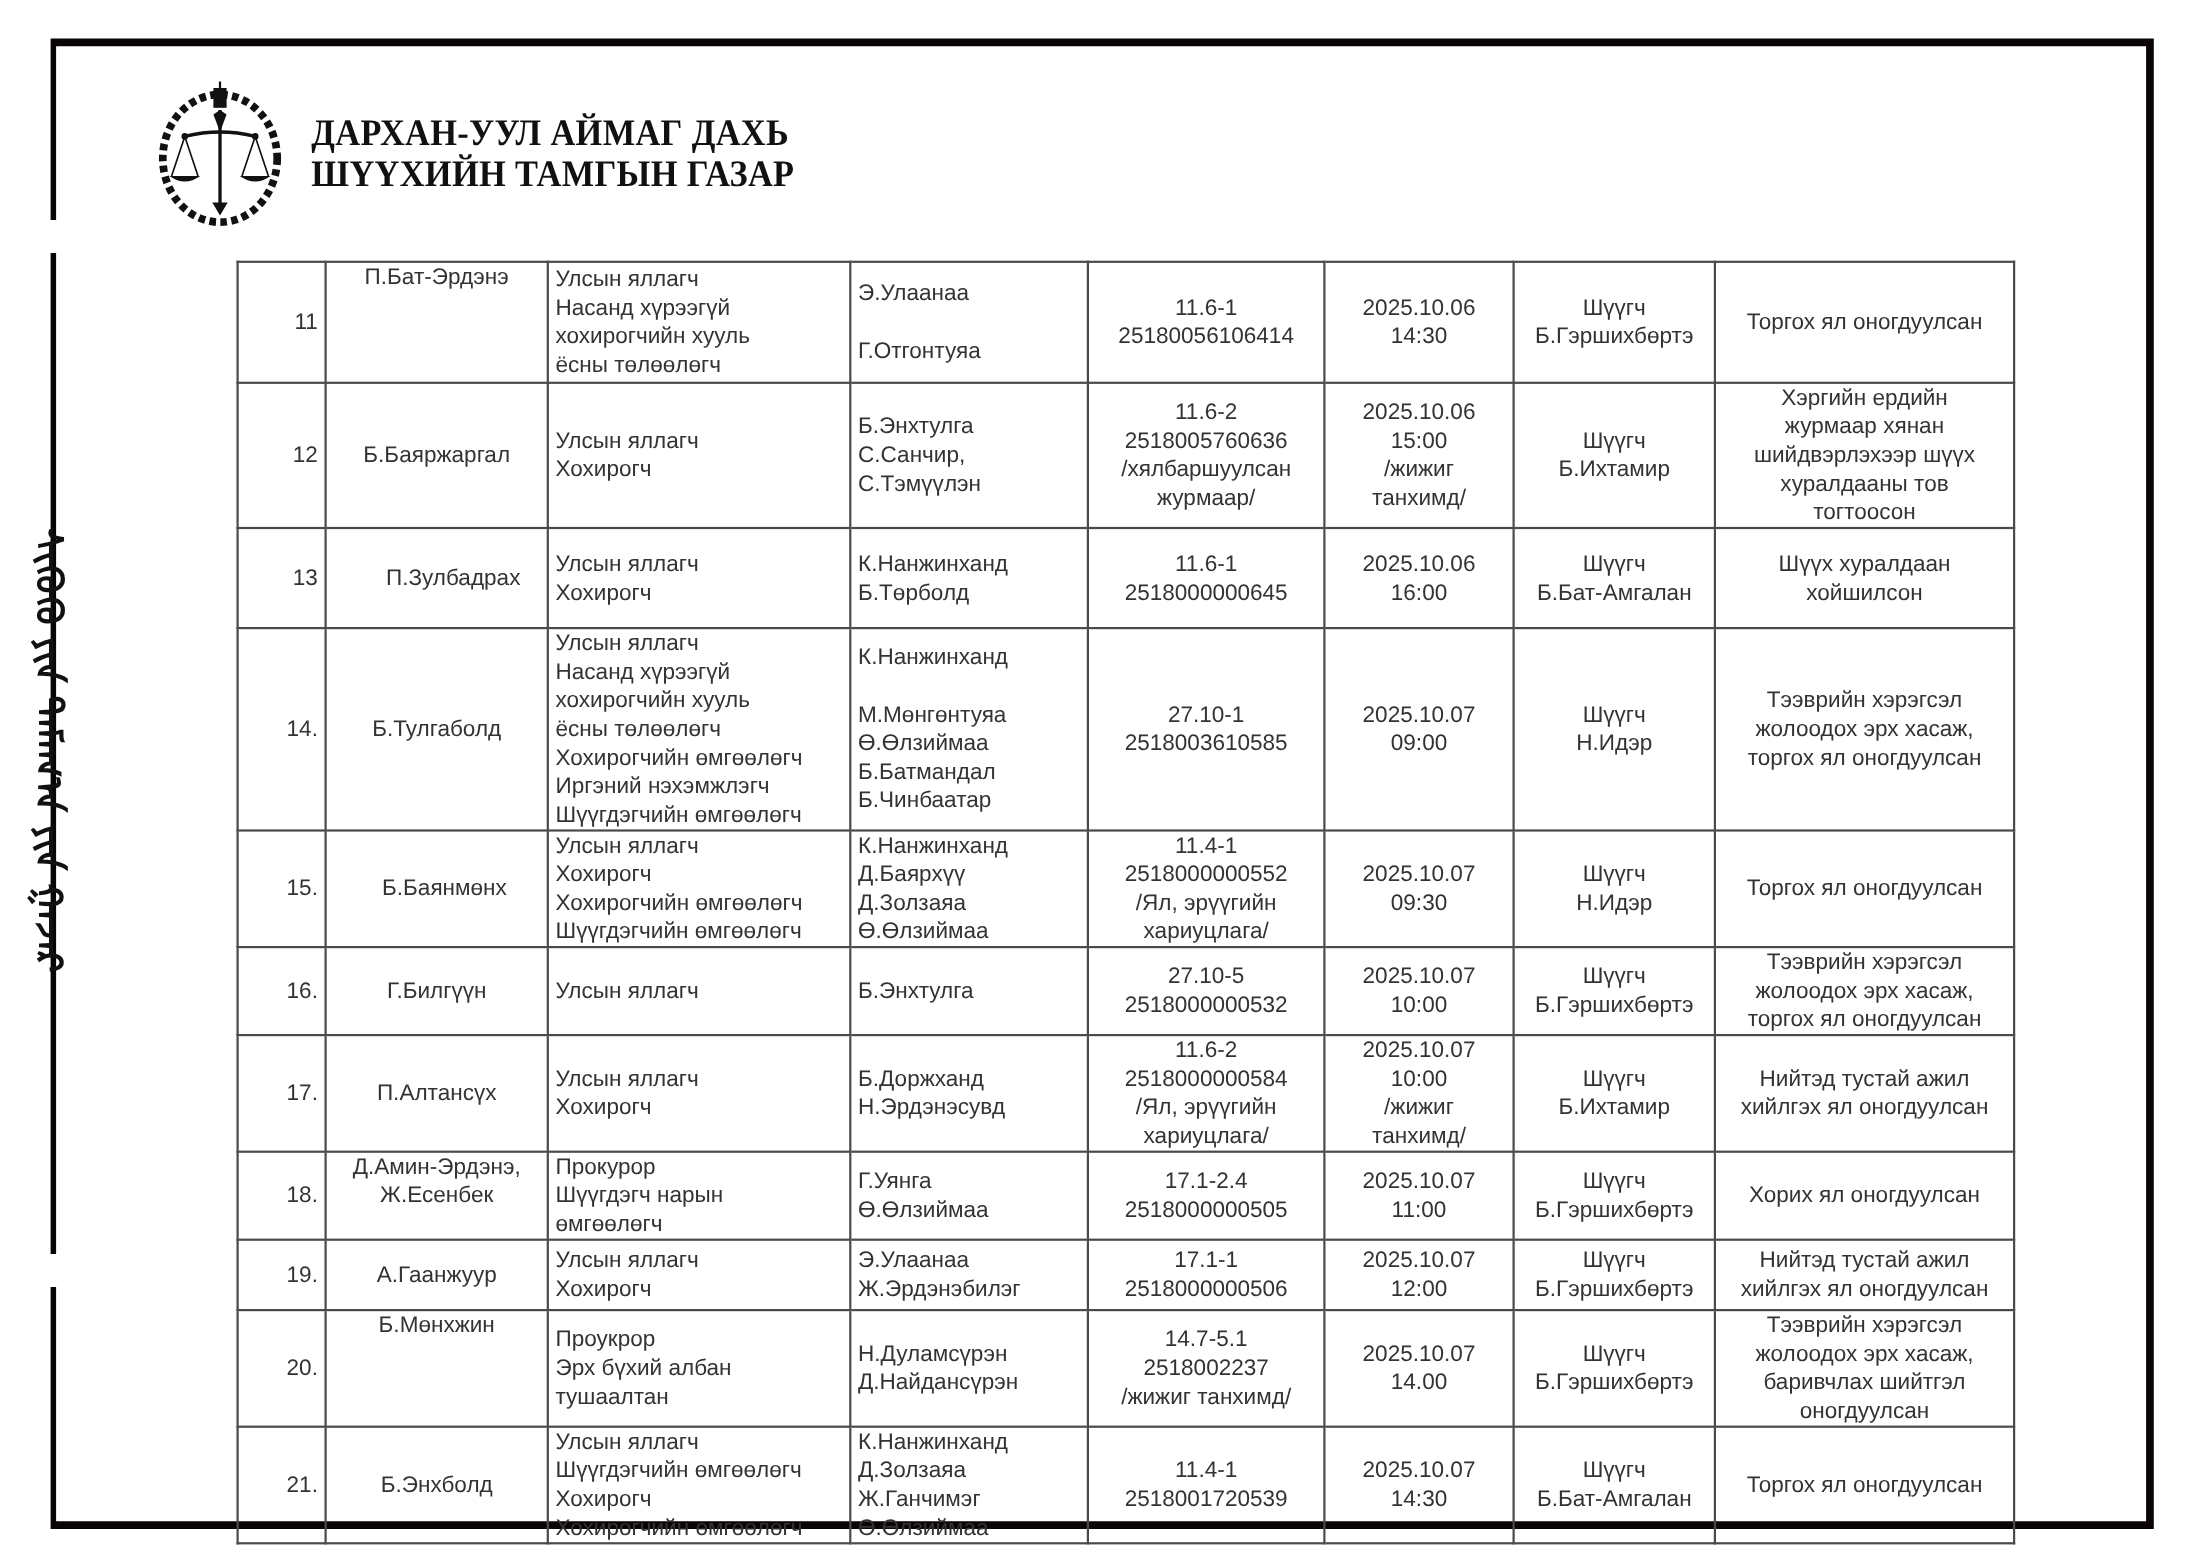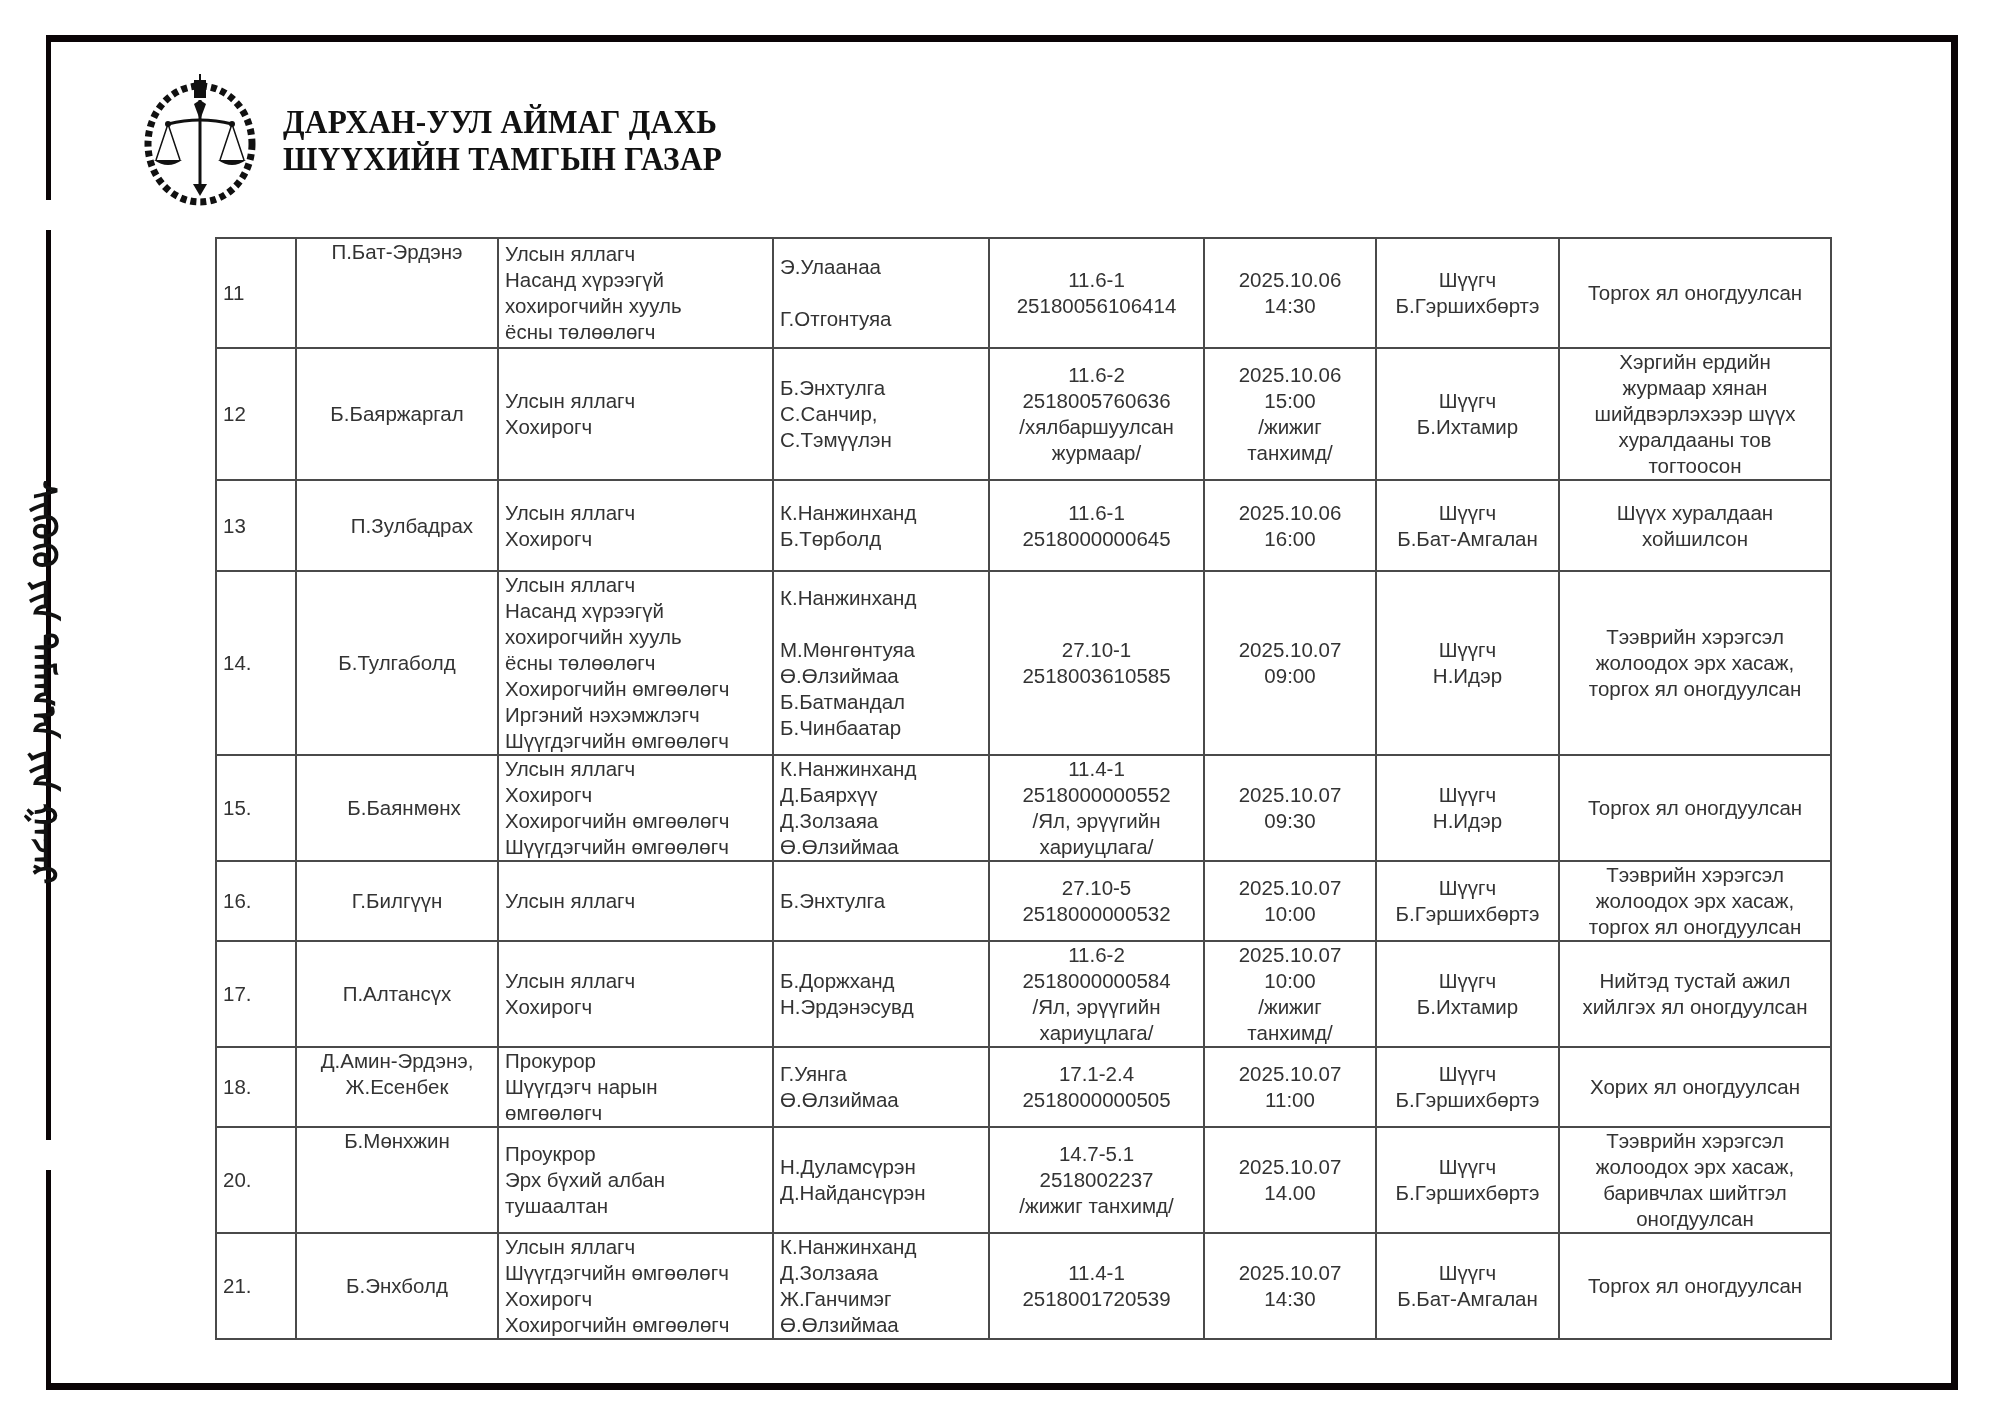--- a/index.html
+++ b/index.html
@@ -5,21 +5,21 @@
   html, body { margin:0; padding:0; }
   body { width:2000px; height:1414px; background:#ffffff; position:relative; overflow:hidden; font-family:"Liberation Sans", sans-serif; color:#2a2a2a; }
   .frame { position:absolute; left:46px; top:35px; width:1912px; height:1355px; border:7px solid #0a0406; border-left-width:5px; box-sizing:border-box; }
   .side-text { position:absolute; left:14px; top:210px; width:60px; height:945px; display:flex; align-items:center; justify-content:center; }
   .side-text span { writing-mode:vertical-lr; font-family:"DejaVu Serif", serif; font-size:34px; font-weight:bold; color:#111; letter-spacing:6px; white-space:nowrap; }
   .side-gap { position:absolute; left:40px; background:#fff; width:14px; }
   .emblem { position:absolute; left:138px; top:72px; width:125px; height:135px; }
   .org-title { position:absolute; left:283px; top:103px; font-family:"Liberation Serif", serif; font-weight:bold; font-size:34px; line-height:37px; color:#111; transform:scaleX(0.92); transform-origin:left top; letter-spacing:0.3px; }
   table.sched { position:absolute; left:215px; top:237px; width:1615px; border-collapse:collapse; table-layout:fixed; }
   table.sched td { border:2px solid #4a4a4a; font-size:20.5px; line-height:26px; padding:0 6px; vertical-align:middle; color:#333; }
-  td.num { padding-right:4px; }
+  td.num { text-align:right; padding-right:4px; }
   td.name { text-align:center; }
   td.name.top { vertical-align:top; }
   td.parties, td.attendees { vertical-align:top; text-align:left; white-space:pre-line; }
   td.case, td.datetime, td.judge, td.result { text-align:center; white-space:pre-line; }
   .line { display:block; }
 </style>
 </head>
 <body>
 
 <div class="frame"></div>
@@ -218,20 +218,36 @@
         <td class="attendees">Г.Уянга
 Ө.Өлзиймаа</td>
         <td class="case">17.1-2.4
 2518000000505</td>
         <td class="datetime">2025.10.07
 11:00</td>
         <td class="judge">Шүүгч
 Б.Гэршихбөртэ</td>
         <td class="result">Хорих ял оногдуулсан</td>
       </tr>
+      <tr style="height: 64px;">
+        <td class="num">19.</td>
+        <td class="name" style="white-space: pre-line;">А.Гаанжуур</td>
+        <td class="parties">Улсын яллагч
+Хохирогч</td>
+        <td class="attendees">Э.Улаанаа
+Ж.Эрдэнэбилэг</td>
+        <td class="case">17.1-1
+2518000000506</td>
+        <td class="datetime">2025.10.07
+12:00</td>
+        <td class="judge">Шүүгч
+Б.Гэршихбөртэ</td>
+        <td class="result">Нийтэд тустай ажил
+хийлгэх ял оногдуулсан</td>
+      </tr>
       <tr style="height: 103px;">
         <td class="num">20.</td>
         <td class="name top" style="white-space: pre-line;">Б.Мөнхжин</td>
         <td class="parties">Проукрор
 Эрх бүхий албан
 тушаалтан</td>
         <td class="attendees">Н.Дуламсүрэн
 Д.Найдансүрэн</td>
         <td class="case">14.7-5.1
 2518002237

